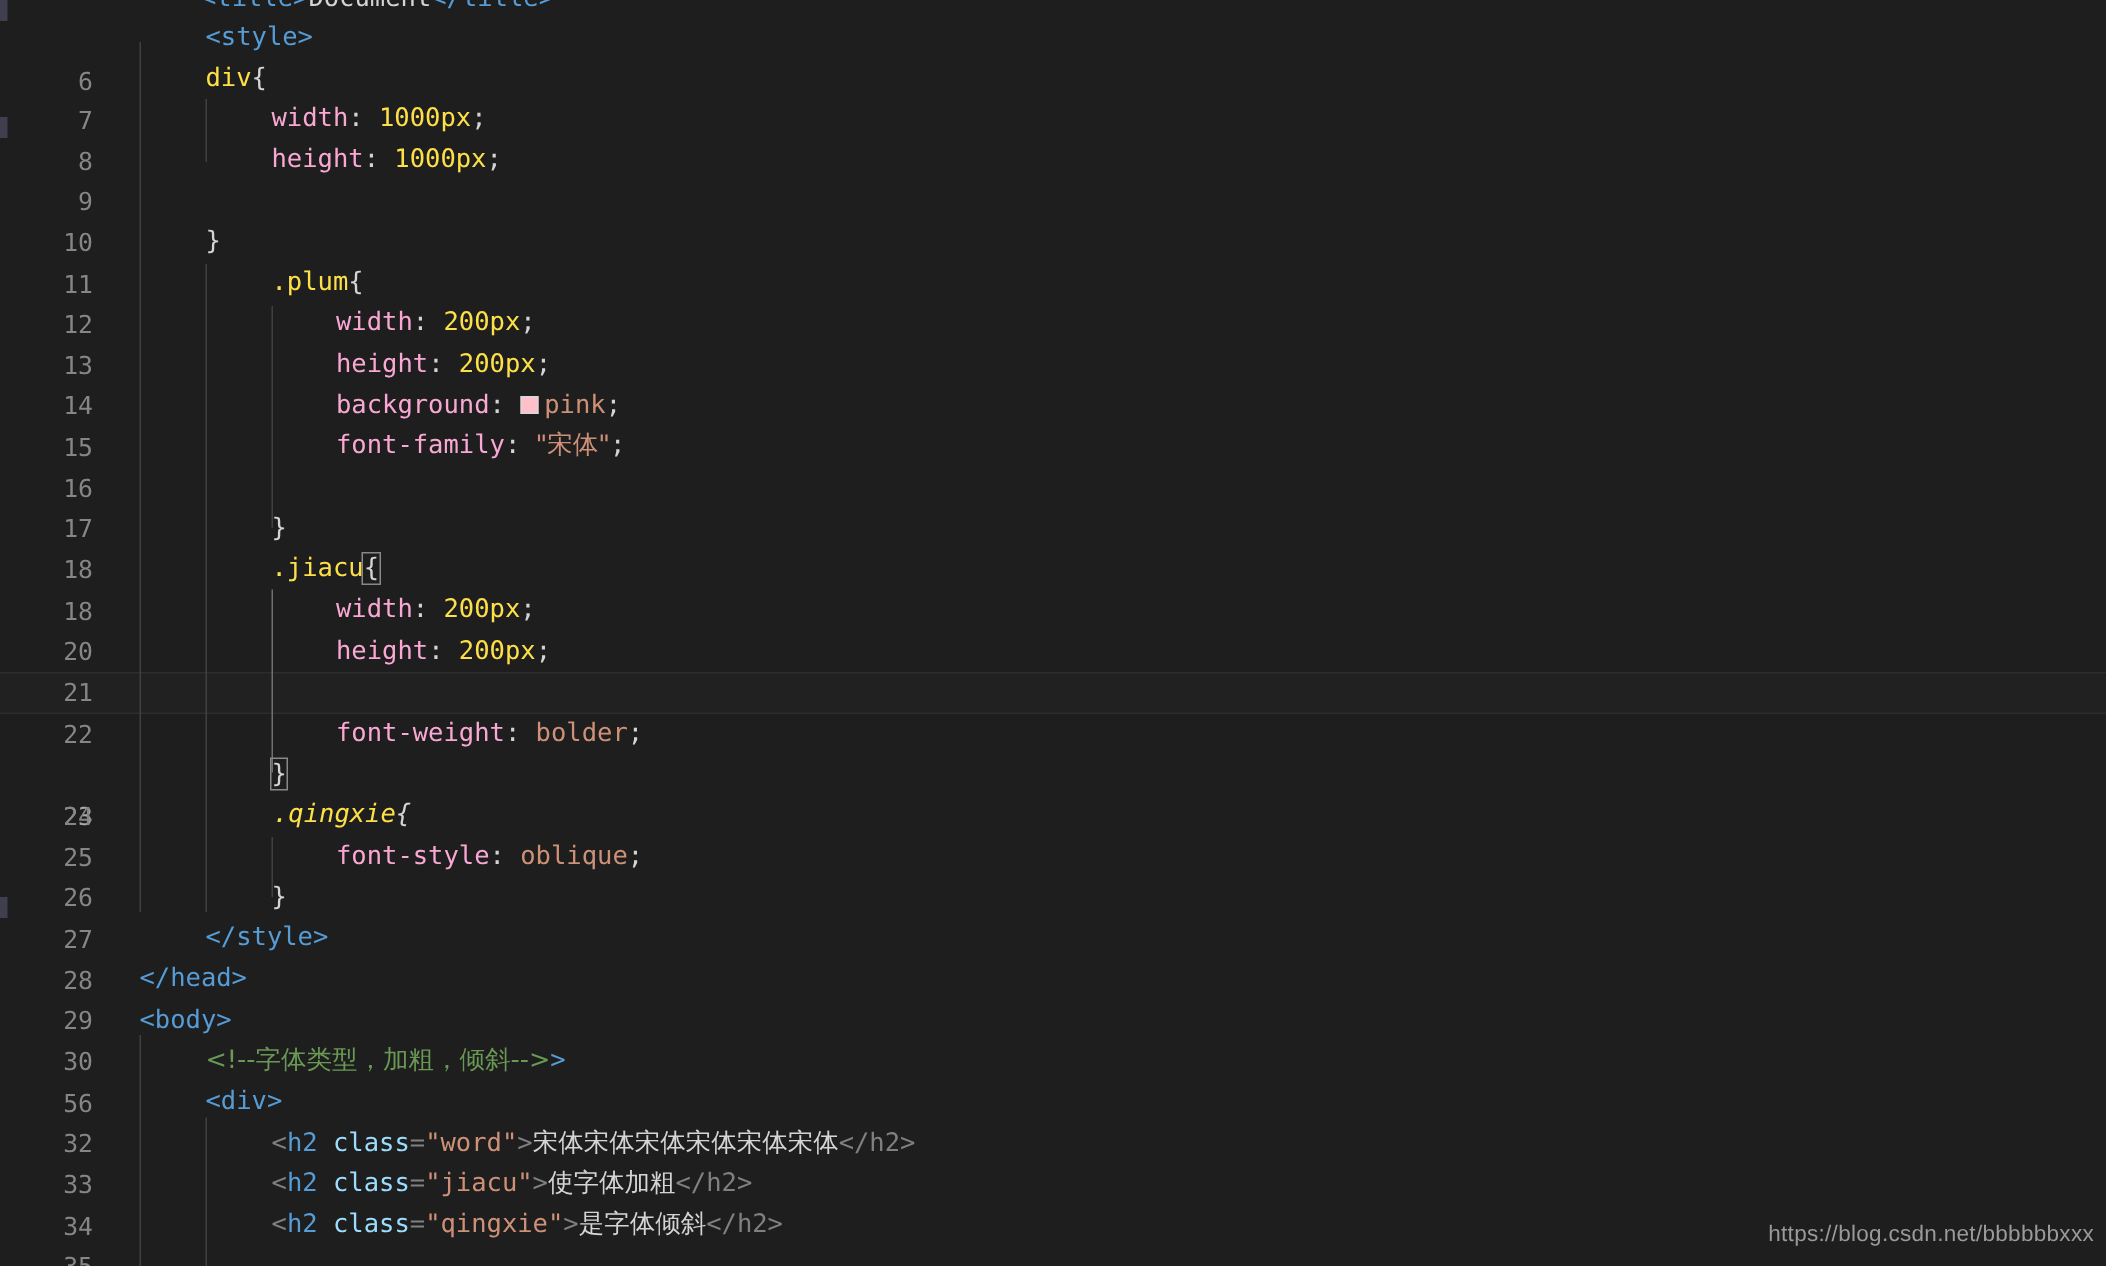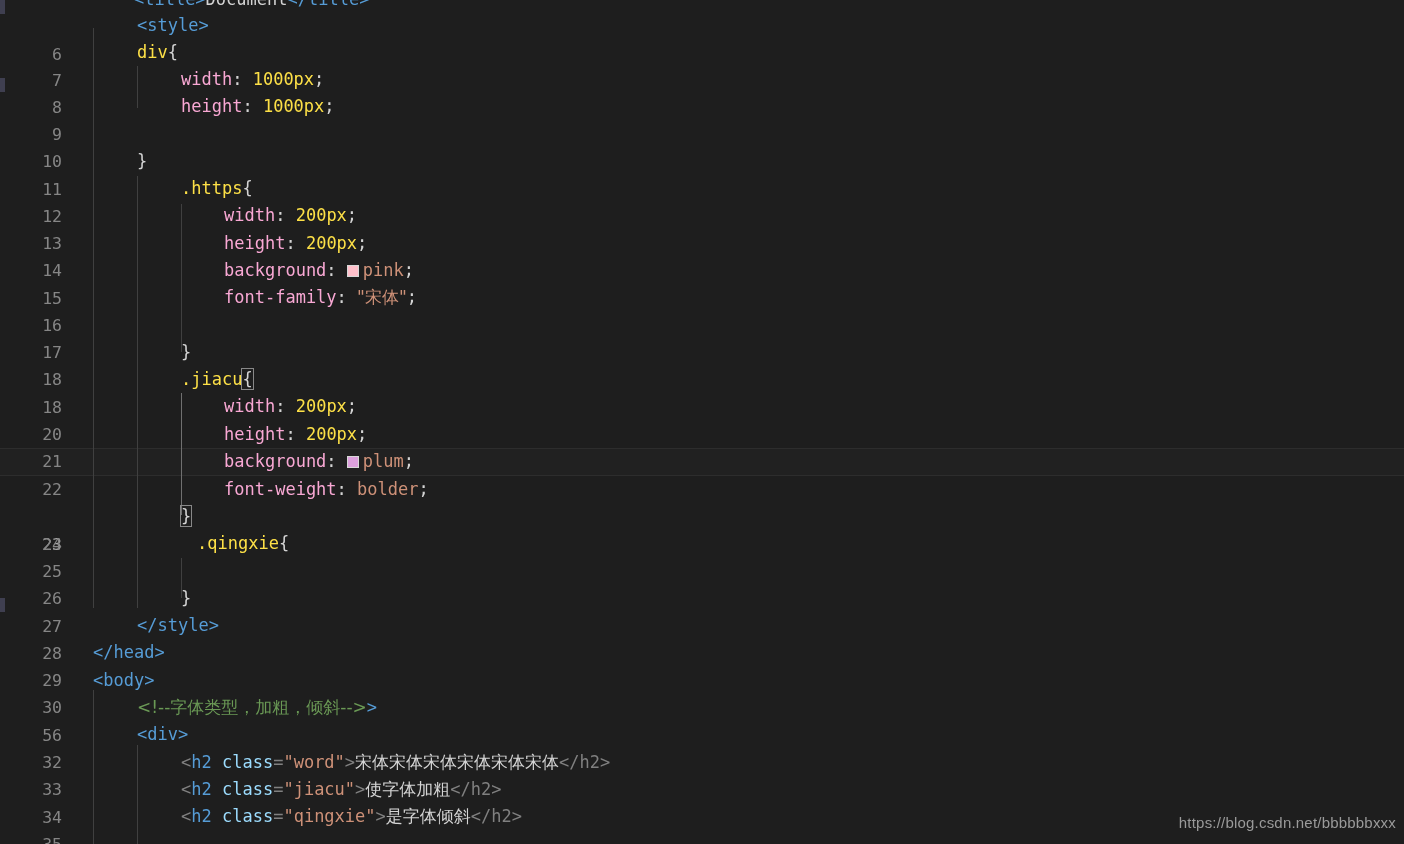--- a/index.html
+++ b/index.html
@@ -169,21 +169,21 @@
     <div class="ln">11</div>
   </div>
 
   <div class="row" style="top:148px;">
     <div class="ln">12</div>
     <div class="code" style="left:137px;"><span class="brace">}</span></div>
   </div>
 
   <div class="row" style="top:175px;">
     <div class="ln">13</div>
-    <div class="code" style="left:181px;"><span class="sel">.https</span><span class="brace">{</span></div>
+    <div class="code" style="left:181px;"><span class="sel">.plum</span><span class="brace">{</span></div>
   </div>
 
   <div class="row" style="top:202px;">
     <div class="ln">14</div>
     <div class="code" style="left:224px;"><span class="prop">width</span><span class="brace">: </span><span class="num">200px</span><span class="brace">;</span></div>
   </div>
 
   <div class="row" style="top:230px;">
     <div class="ln">15</div>
     <div class="code" style="left:224px;"><span class="prop">height</span><span class="brace">: </span><span class="num">200px</span><span class="brace">;</span></div>
@@ -219,40 +219,40 @@
   </div>
 
   <div class="row" style="top:421px;">
     <div class="ln">22</div>
     <div class="code" style="left:224px;"><span class="prop">height</span><span class="brace">: </span><span class="num">200px</span><span class="brace">;</span></div>
   </div>
 
   <div class="row active" style="top:448px;">
     <div class="line-bg"></div>
     <div class="ln">23</div>
-    <div class="code" style="left:224px;"><span class="prop">background</span><span class="brace">: </span><span class="swatch" id="sw-plum" style="background: rgb(221, 160, 221);"></span><span class="val">plum</span><span class="brace">;</span></div>
   </div>
 
   <div class="row" style="top:476px;">
     <div class="ln">24</div>
     <div class="code" style="left:224px;"><span class="prop">font-weight</span><span class="brace">: </span><span class="val">bolder</span><span class="brace">;</span></div>
   </div>
 
   <div class="row" style="top:503px;">
     <div class="ln">25</div>
     <div class="code" style="left:181px;"><span class="brace bmatch">}</span></div>
   </div>
 
   <div class="row" style="top:530px;">
     <div class="ln">26</div>
-    <div class="code" style="left:197px;"><span class="sel">.qingxie</span><span class="brace">{</span></div>
+    <div class="code" style="left:182px;font-style:italic;"><span class="sel">.qingxie</span><span class="brace">{</span></div>
   </div>
 
   <div class="row" style="top:558px;">
     <div class="ln">27</div>
+    <div class="code" style="left:224px;"><span class="prop">font-style</span><span class="brace">: </span><span class="val">oblique</span><span class="brace">;</span></div>
   </div>
 
   <div class="row" style="top:585px;">
     <div class="ln">28</div>
     <div class="code" style="left:181px;"><span class="brace">}</span></div>
   </div>
 
   <div class="row" style="top:612px;">
     <div class="ln">29</div>
     <div class="code" style="left:137px;"><span class="tag">&lt;/style&gt;</span></div>

